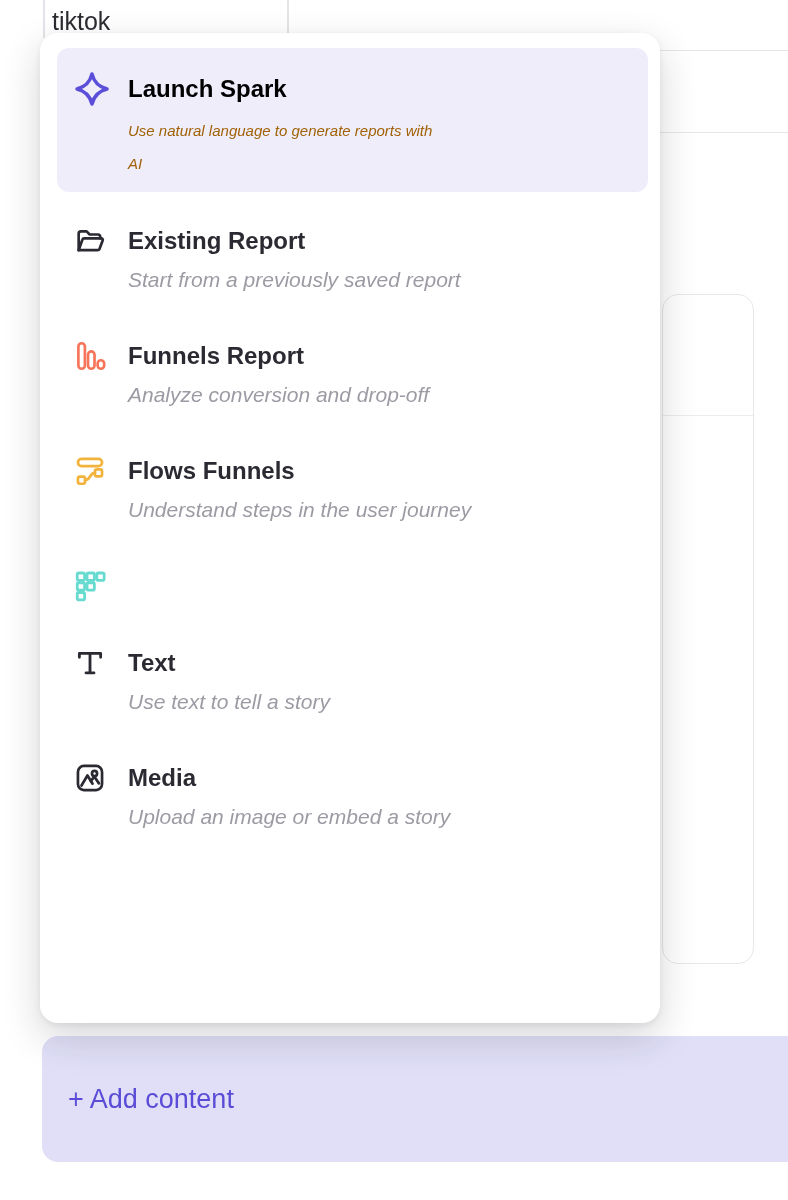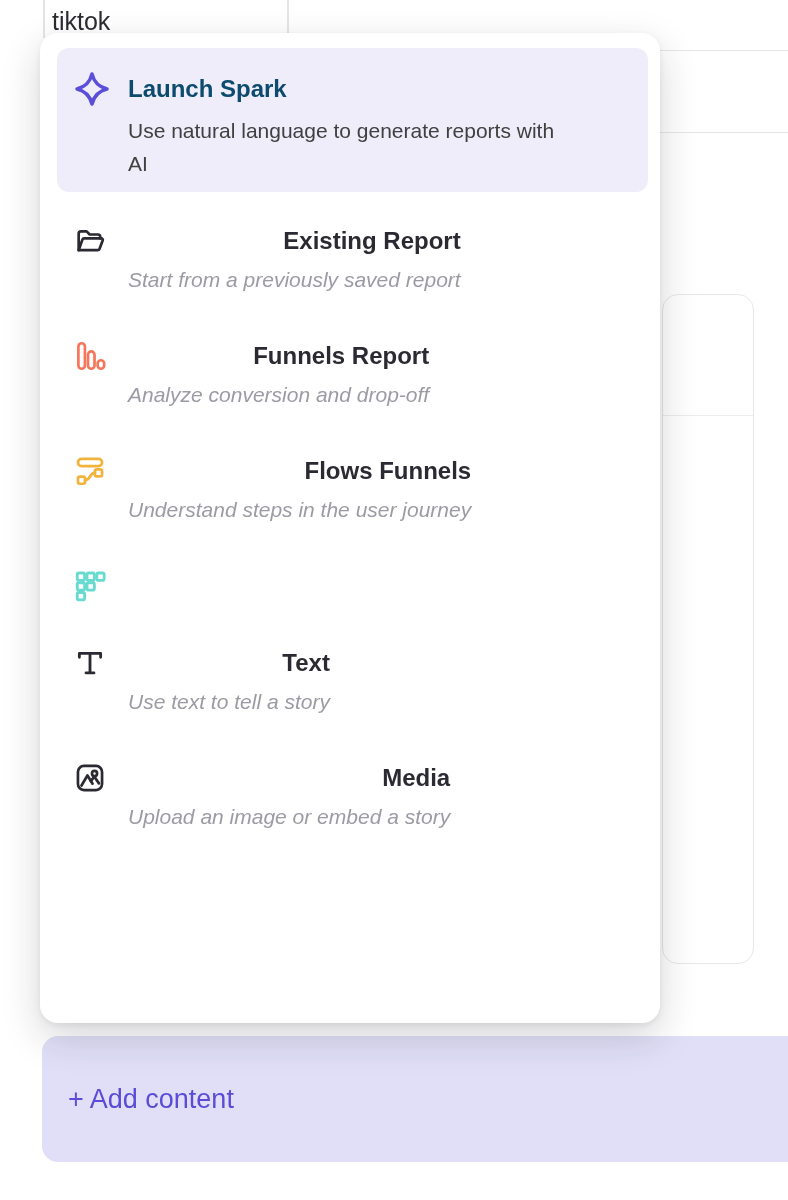--- a/index.html
+++ b/index.html
@@ -32,25 +32,25 @@
     background:#ffffff; border-radius:18px; box-sizing:border-box;
     padding:15px 12px 0 17px; overflow:hidden;
     box-shadow: 0 2px 6px rgba(25,25,45,0.07), 0 14px 38px rgba(25,25,45,0.18);
   }
 
   .spark-card {
     background:#EFEDFA; border-radius:12px; box-sizing:border-box;
     padding:22px 16px 12px 16px; cursor:pointer;
   }
   .spark-head { display:flex; align-items:center; gap:17px; }
-  .spark-title { font-size:24px; font-weight:700; color:#0c4a6e; line-height:36px; }
-  .spark-sub { margin-left:55px; margin-top:6px; font-size:21px; line-height:33px; color:#404040; }
+  .spark-title { font-size:24px; font-weight:700; color:#000000; line-height:36px; }
+  .spark-sub { margin-left:55px; margin-top:6px; font-size:15px; line-height:33px; color:#a16207;font-style:italic; }
 
   .menu-list { margin-top:32px; padding:0 16px; }
-  .menu-item { display:flex; align-items:flex-start; gap:21px; margin-bottom:43px; cursor:pointer;text-align:right; }
+  .menu-item { display:flex; align-items:flex-start; gap:21px; margin-bottom:43px; cursor:pointer; }
   .mi-text { min-width:0; }
   .mi-title { font-size:24px; font-weight:700; color:#2B2A32; line-height:34px; }
   .mi-sub { font-size:21px; color:#9C9BA4; line-height:33px; margin-top:5px;font-style:italic; }
 
   .icon-box { width:34px; height:34px; flex:0 0 34px; }
   .icon-box svg, .ic-spark svg { width:100%; height:100%; display:block; }
   .ic-spark { width:38px; height:38px; flex:0 0 38px; color:#5B4ED8; }
   .ic-dark      { color:#2B2A32; }
   .ic-insights  { color:#7A6CF2; }
   .ic-funnels   { color:#F7765B; }

